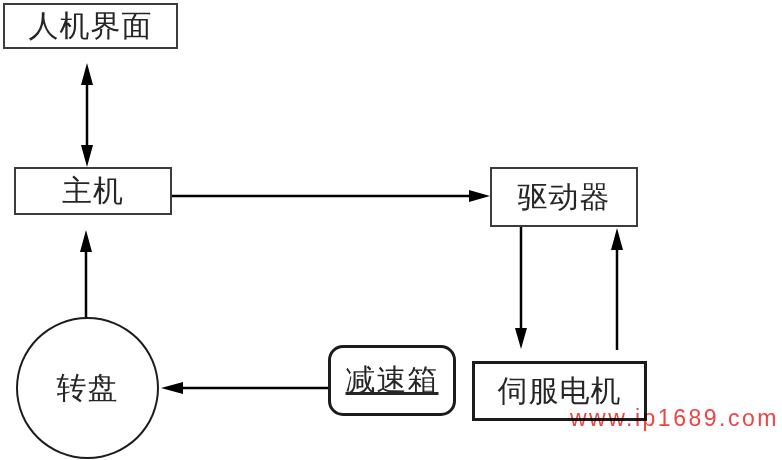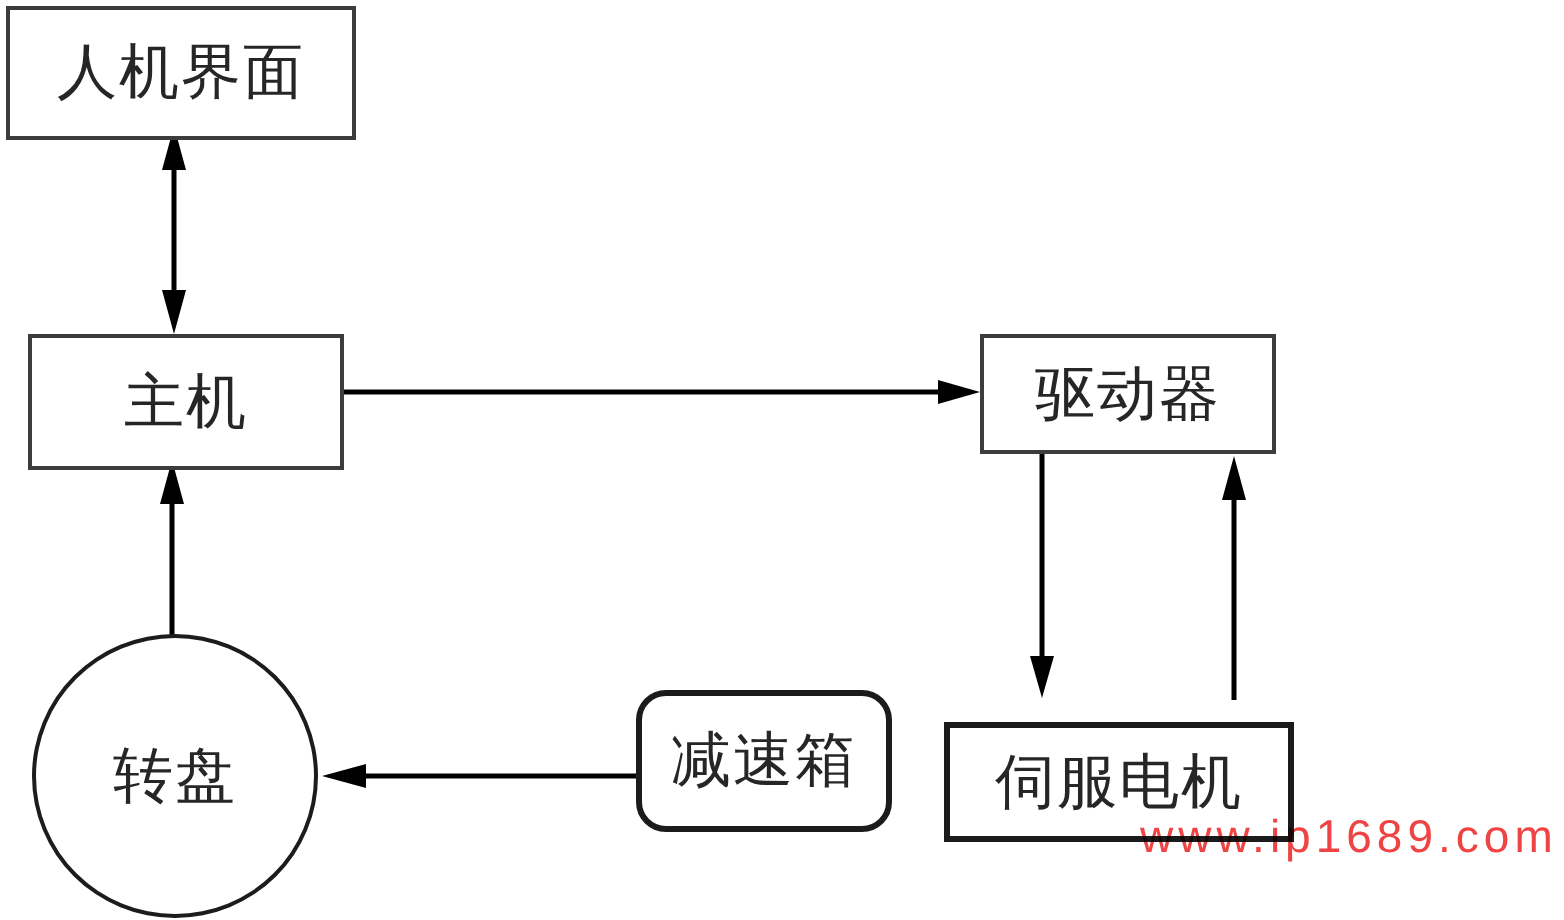--- a/index.html
+++ b/index.html
@@ -31,24 +31,24 @@
     font-size: 30px;
     font-weight: 400;
     color: #262626;
     z-index: 2;
     letter-spacing: 1px;
     white-space: nowrap;
   }
   .thin-border  { border: 2.5px solid #3c3c3c; }
   .thick-border { border: 3px solid #1b1b1b; }
   .rounded      { border-radius: 15px; }
-  .node-hmi       { left: 3px;   top: 3px;   width: 175px; height: 67px; }
-  .node-host      { left: 14px;  top: 167px; width: 158px; height: 68px; }
+  .node-hmi       { left: 3px;   top: 3px;   width: 175px; height: 46px; }
+  .node-host      { left: 14px;  top: 167px; width: 158px; height: 48px; }
   .node-driver    { left: 490px; top: 167px; width: 148px; height: 60px; }
-  .node-gearbox   { left: 318px; top: 345px; width: 128px; height: 71px; }
+  .node-gearbox   { left: 328px; top: 345px; width: 128px; height: 71px; text-decoration: underline; }
   .node-servo     { left: 472px; top: 350px; width: 175px; height: 60px; margin-top: 11px; }
   .node-encoder   { left: 651px; top: 344px; width: 127px; height: 72px; }
   .node-turntable {
     left: 16px; top: 317px; width: 143px; height: 142px;
     border: 2.5px solid #1c1c1c;
     border-radius: 50%;
   }
   .watermark {
     position: absolute;
     left: 570px;

